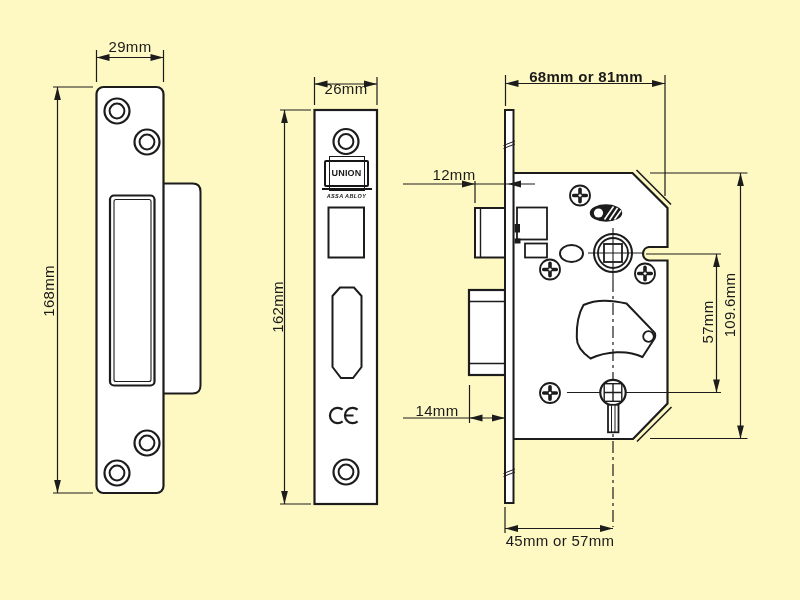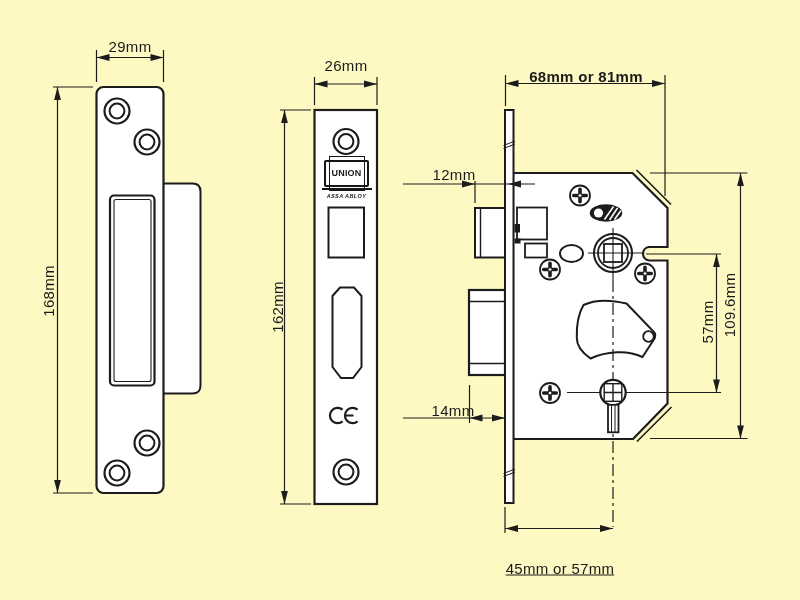--- a/index.html
+++ b/index.html
@@ -157,26 +157,26 @@
       <path d="M716.5 254 L713.1 267 L719.9 267 Z"></path>
       <path d="M716.5 392.5 L713.1 379.5 L719.9 379.5 Z"></path>
       <path d="M740.5 173 L737.1 186 L743.9 186 Z"></path>
       <path d="M740.5 438.5 L737.1 425.5 L743.9 425.5 Z"></path>
     </g>
   </g>
 </svg>
 
 <div class="dim-label" style="left:130px;top:46px;">29mm</div>
 <div class="dim-label vert" style="left:48px;top:291px;">168mm</div>
-<div class="dim-label" style="left:346px;top:65px;">26mm</div>
+<div class="dim-label" style="left:346px;top:88px;">26mm</div>
 <div class="dim-label vert" style="left:277px;top:307px;">162mm</div>
 <div class="dim-label" style="left:586px;top:76px;font-weight:bold;">68mm or 81mm</div>
 <div class="dim-label" style="left:454px;top:174px;">12mm</div>
-<div class="dim-label" style="left:437px;top:410px;margin-left:16px;">14mm</div>
-<div class="dim-label" style="left:560px;top:568px;text-decoration:underline;">45mm or 57mm</div>
+<div class="dim-label" style="left:437px;top:410px;">14mm</div>
+<div class="dim-label" style="left:560px;top:540px;">45mm or 57mm</div>
 <div class="dim-label vert" style="left:707px;top:322px;">57mm</div>
 <div class="dim-label vert" style="left:729px;top:305px;">109.6mm</div>
 
 <div class="union-box">
   <div class="union-inner">
     <span class="union-text">UNION</span>
   </div>
 </div>
 <div class="union-shelf"></div>
 <div class="assa-text">ASSA ABLOY</div>

